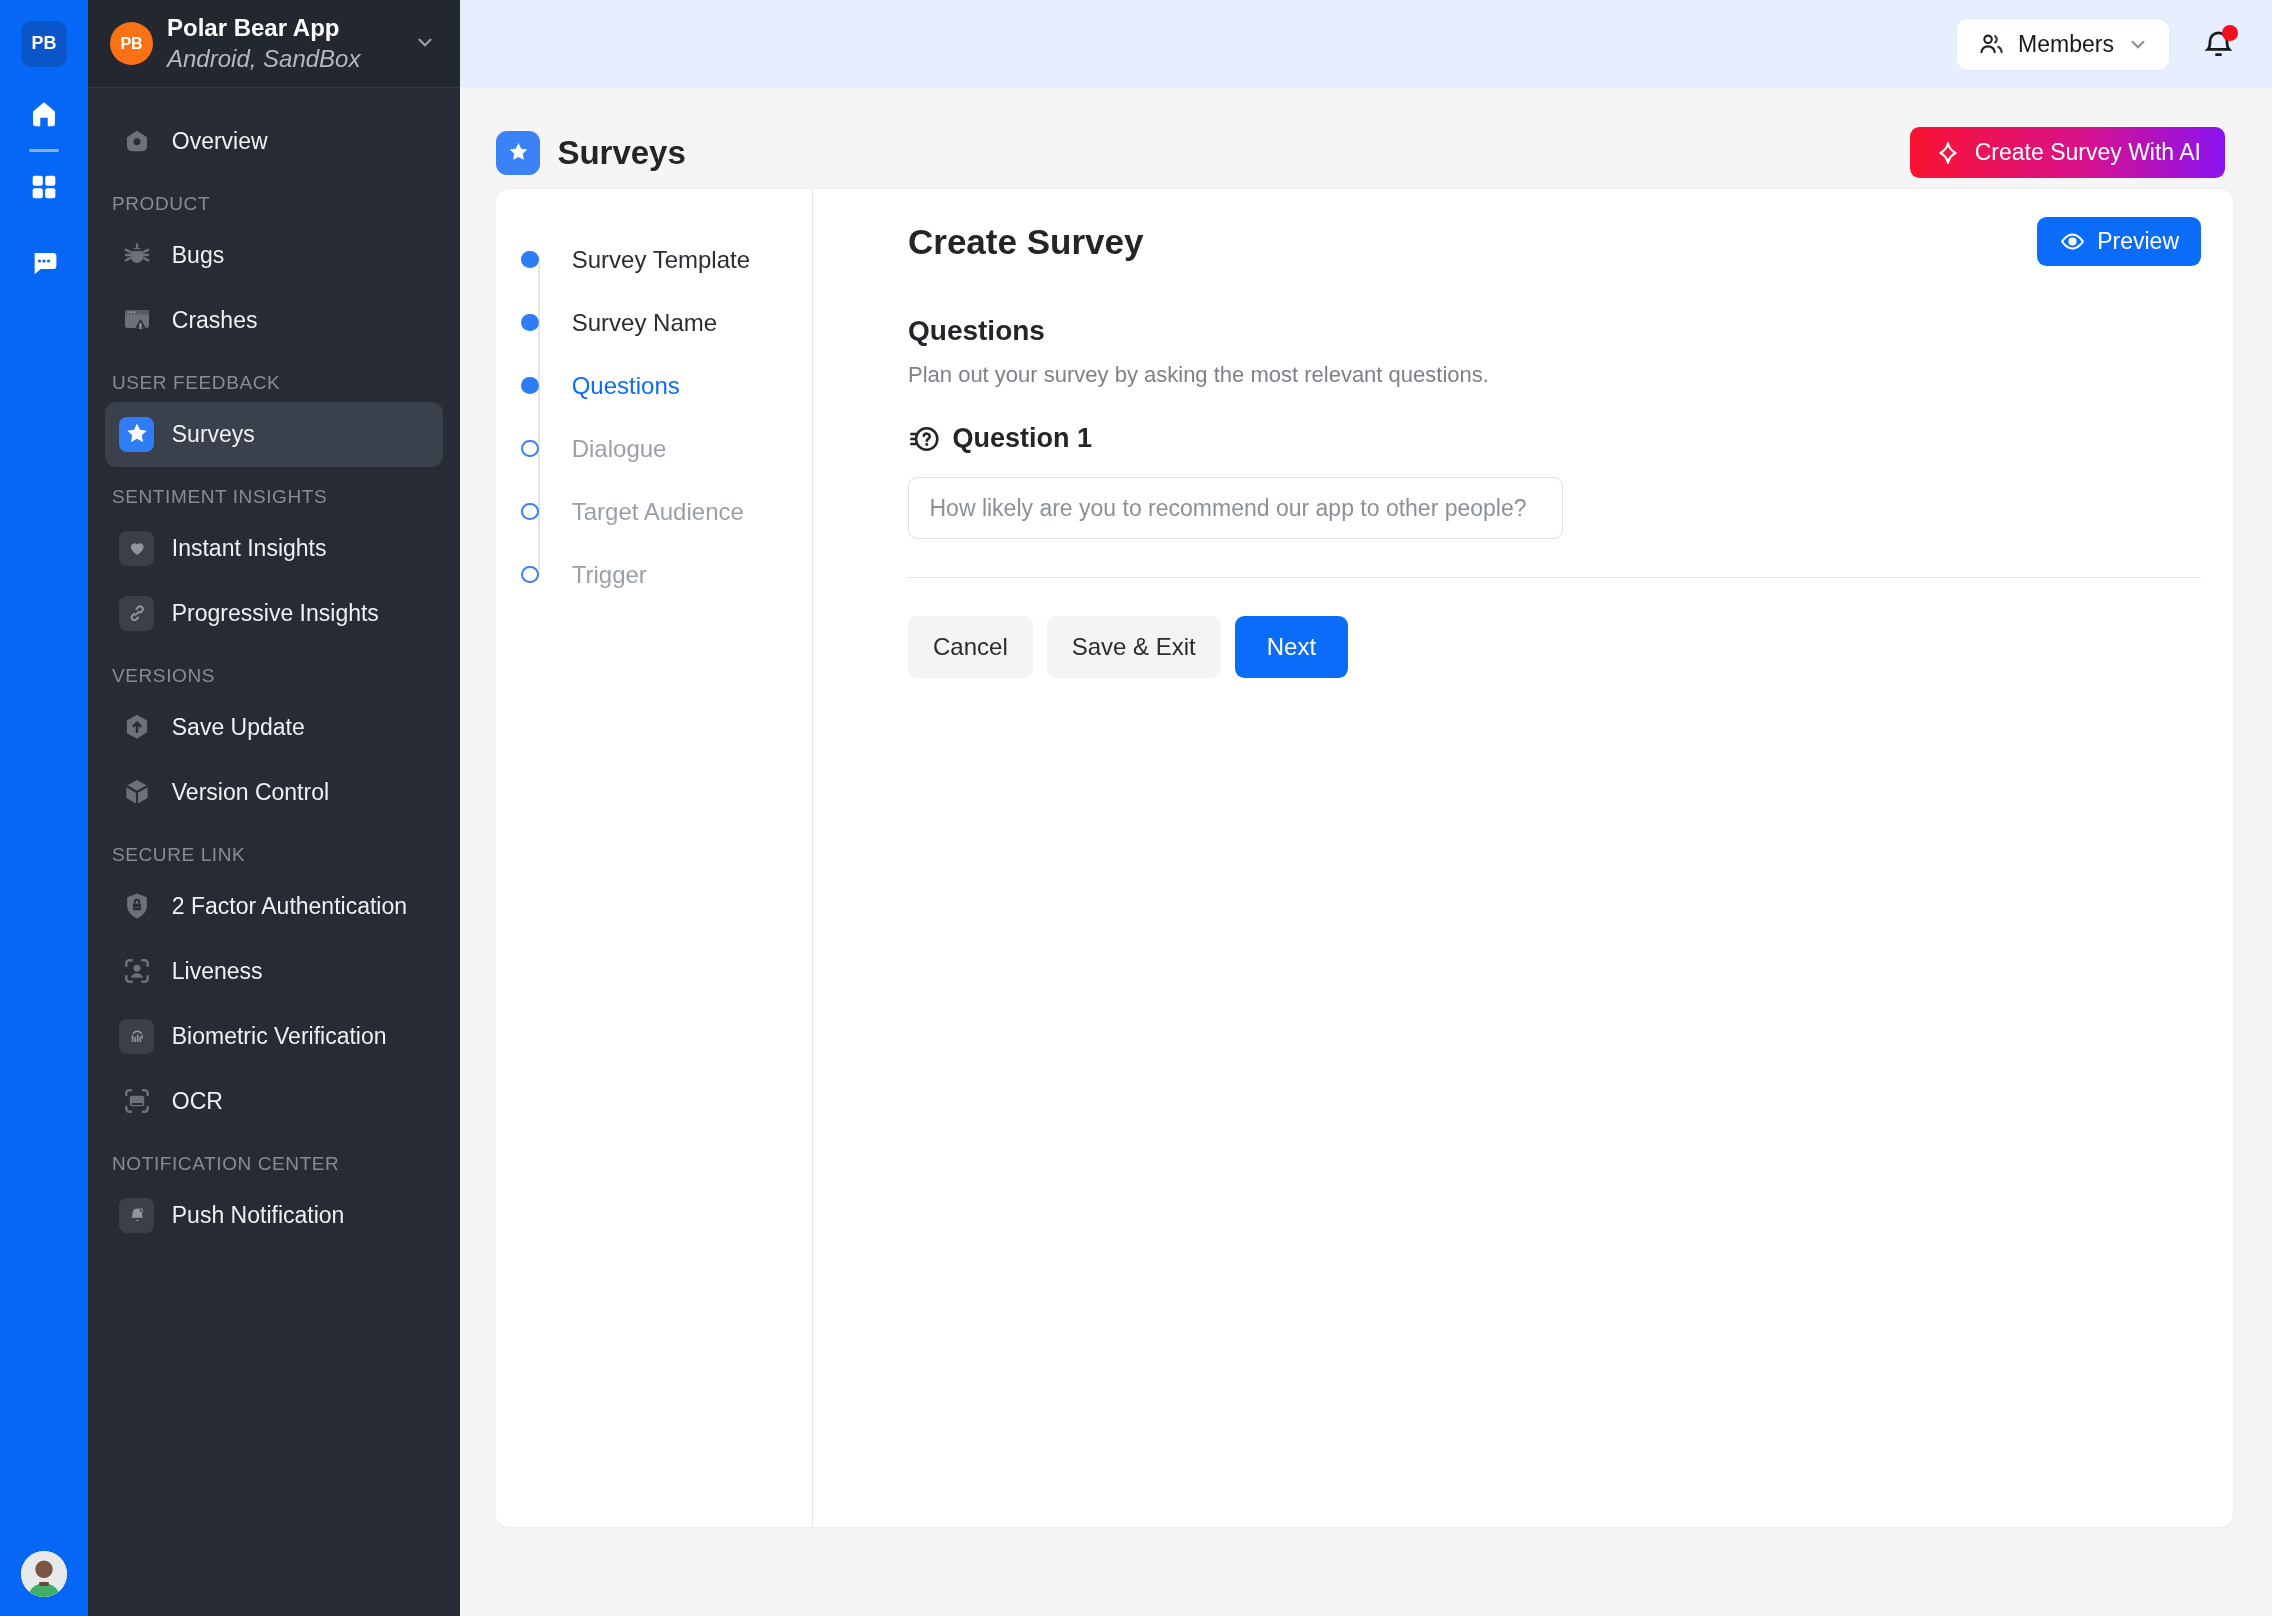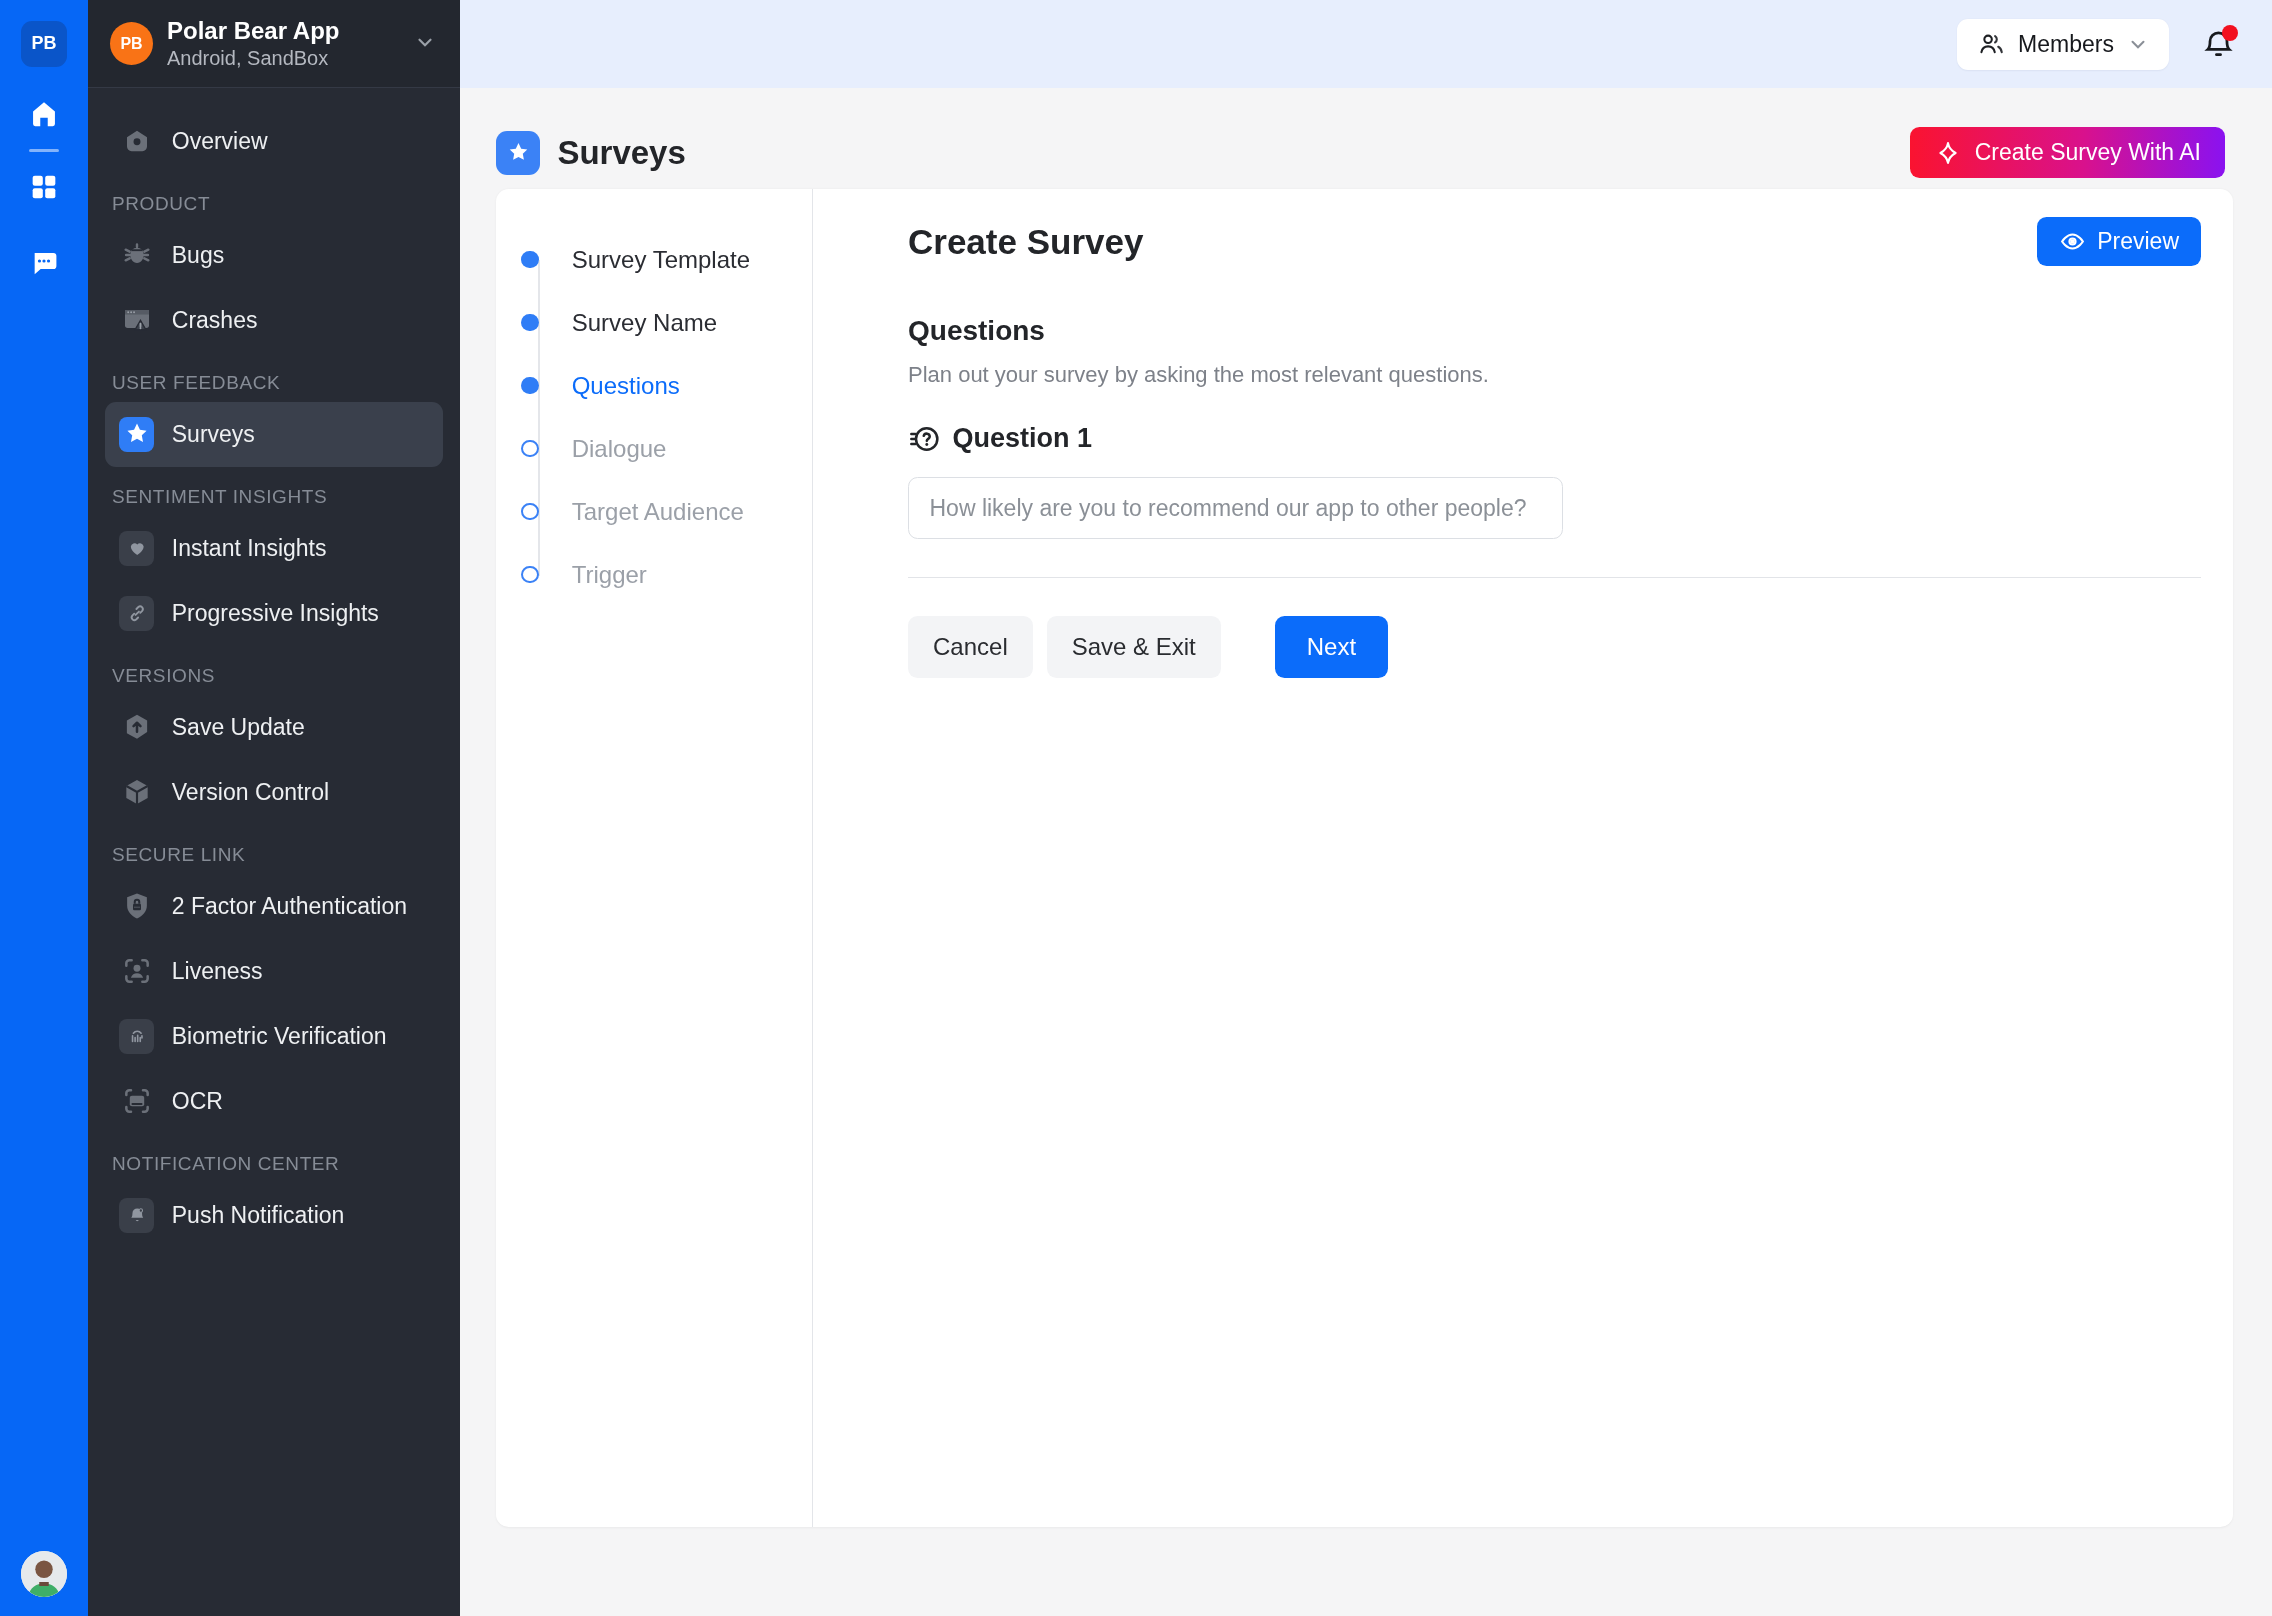--- a/index.html
+++ b/index.html
@@ -24,21 +24,21 @@
 
   
   .sidebar { position:absolute; left:88px; top:0; width:372px; height:1616px;
     background:#272b34; color:#eef0f2; z-index:2; }
   .ws-head { height:88px; display:flex; align-items:center; padding:0 24px 0 22px;
     border-bottom:0.8px solid #343945; background:#23272f; }
   .ws-badge { width:43px; height:43px; border-radius:50%; background:#f97316; color:#fff;
     font-size:16px; font-weight:700; display:flex; align-items:center; justify-content:center; flex:0 0 auto; }
   .ws-meta { margin-left:14px; flex:1; min-width:0; }
   .ws-title { font-size:24px; font-weight:700; color:#fff; line-height:28px; }
-  .ws-sub { font-size:20px; color:#b4b8c0; margin-top:2.4px; }
+  .ws-sub { font-size:24px; color:#b4b8c0; margin-top:2.4px;font-style:italic; }
   .ws-chev svg { width:22px; height:22px; }
 
   .nav { padding-top:20.5px; }
   .nav-section { height:49px; display:flex; align-items:flex-end; padding:0 0 8px 24px;
     font-size:19px; letter-spacing:0.6px; color:#868c96; }
   .nav-item { height:65px; margin:0 17.4px; padding:0 0 0 14px; border-radius:11px;
     display:flex; align-items:center; cursor:pointer; }
   .nav-item.active { background:#3a404c; }
   .nav-ico { width:35px; height:35px; display:flex; align-items:center; justify-content:center; flex:0 0 auto; }
   .nav-ico svg { width:32px; height:32px; }
@@ -101,21 +101,21 @@
   .q-row svg { width:32px; height:32px; }
   .q-label { font-size:27px; font-weight:700; color:#232529; }
   .q-input { margin-top:22px; display:block; width:655px; height:62px; border-radius:9.5px;
     border:1.6px solid #dcdfe4; background:#fff; padding:0 20.5px; font-size:23px;
     color:#8b9097; font-family:inherit; outline:none; }
   .form-hr { margin-top:38px; border:none; border-top:0.8px solid #e2e4e8; }
   .btn-row { margin-top:38px; display:flex; align-items:center; gap:14px; }
   .btn { height:62px; border:none; border-radius:9.5px; font-size:24px; font-family:inherit;
     cursor:pointer; padding:0 25px; }
   .btn.ghost { background:#f3f4f6; color:#2a2c30; }
-  .btn.primary { background:#0b6cfa; color:#fff; padding:0 32px;margin-left:40px; }
+  .btn.primary { background:#0b6cfa; color:#fff; padding:0 32px; }
 </style>
 </head>
 <body>
 
 <nav class="rail">
   <div class="rail-logo">PB</div>
   <div class="rail-ico rail-home">
     <svg viewBox="0 0 24 24">
         <path d="M12 3.2l8.2 7v9.3a1.6 1.6 0 0 1-1.6 1.6h-3.8v-6.3H9.2v6.3H5.4a1.6 1.6 0 0 1-1.6-1.6v-9.3z" fill="#fff"></path>
       </svg>

